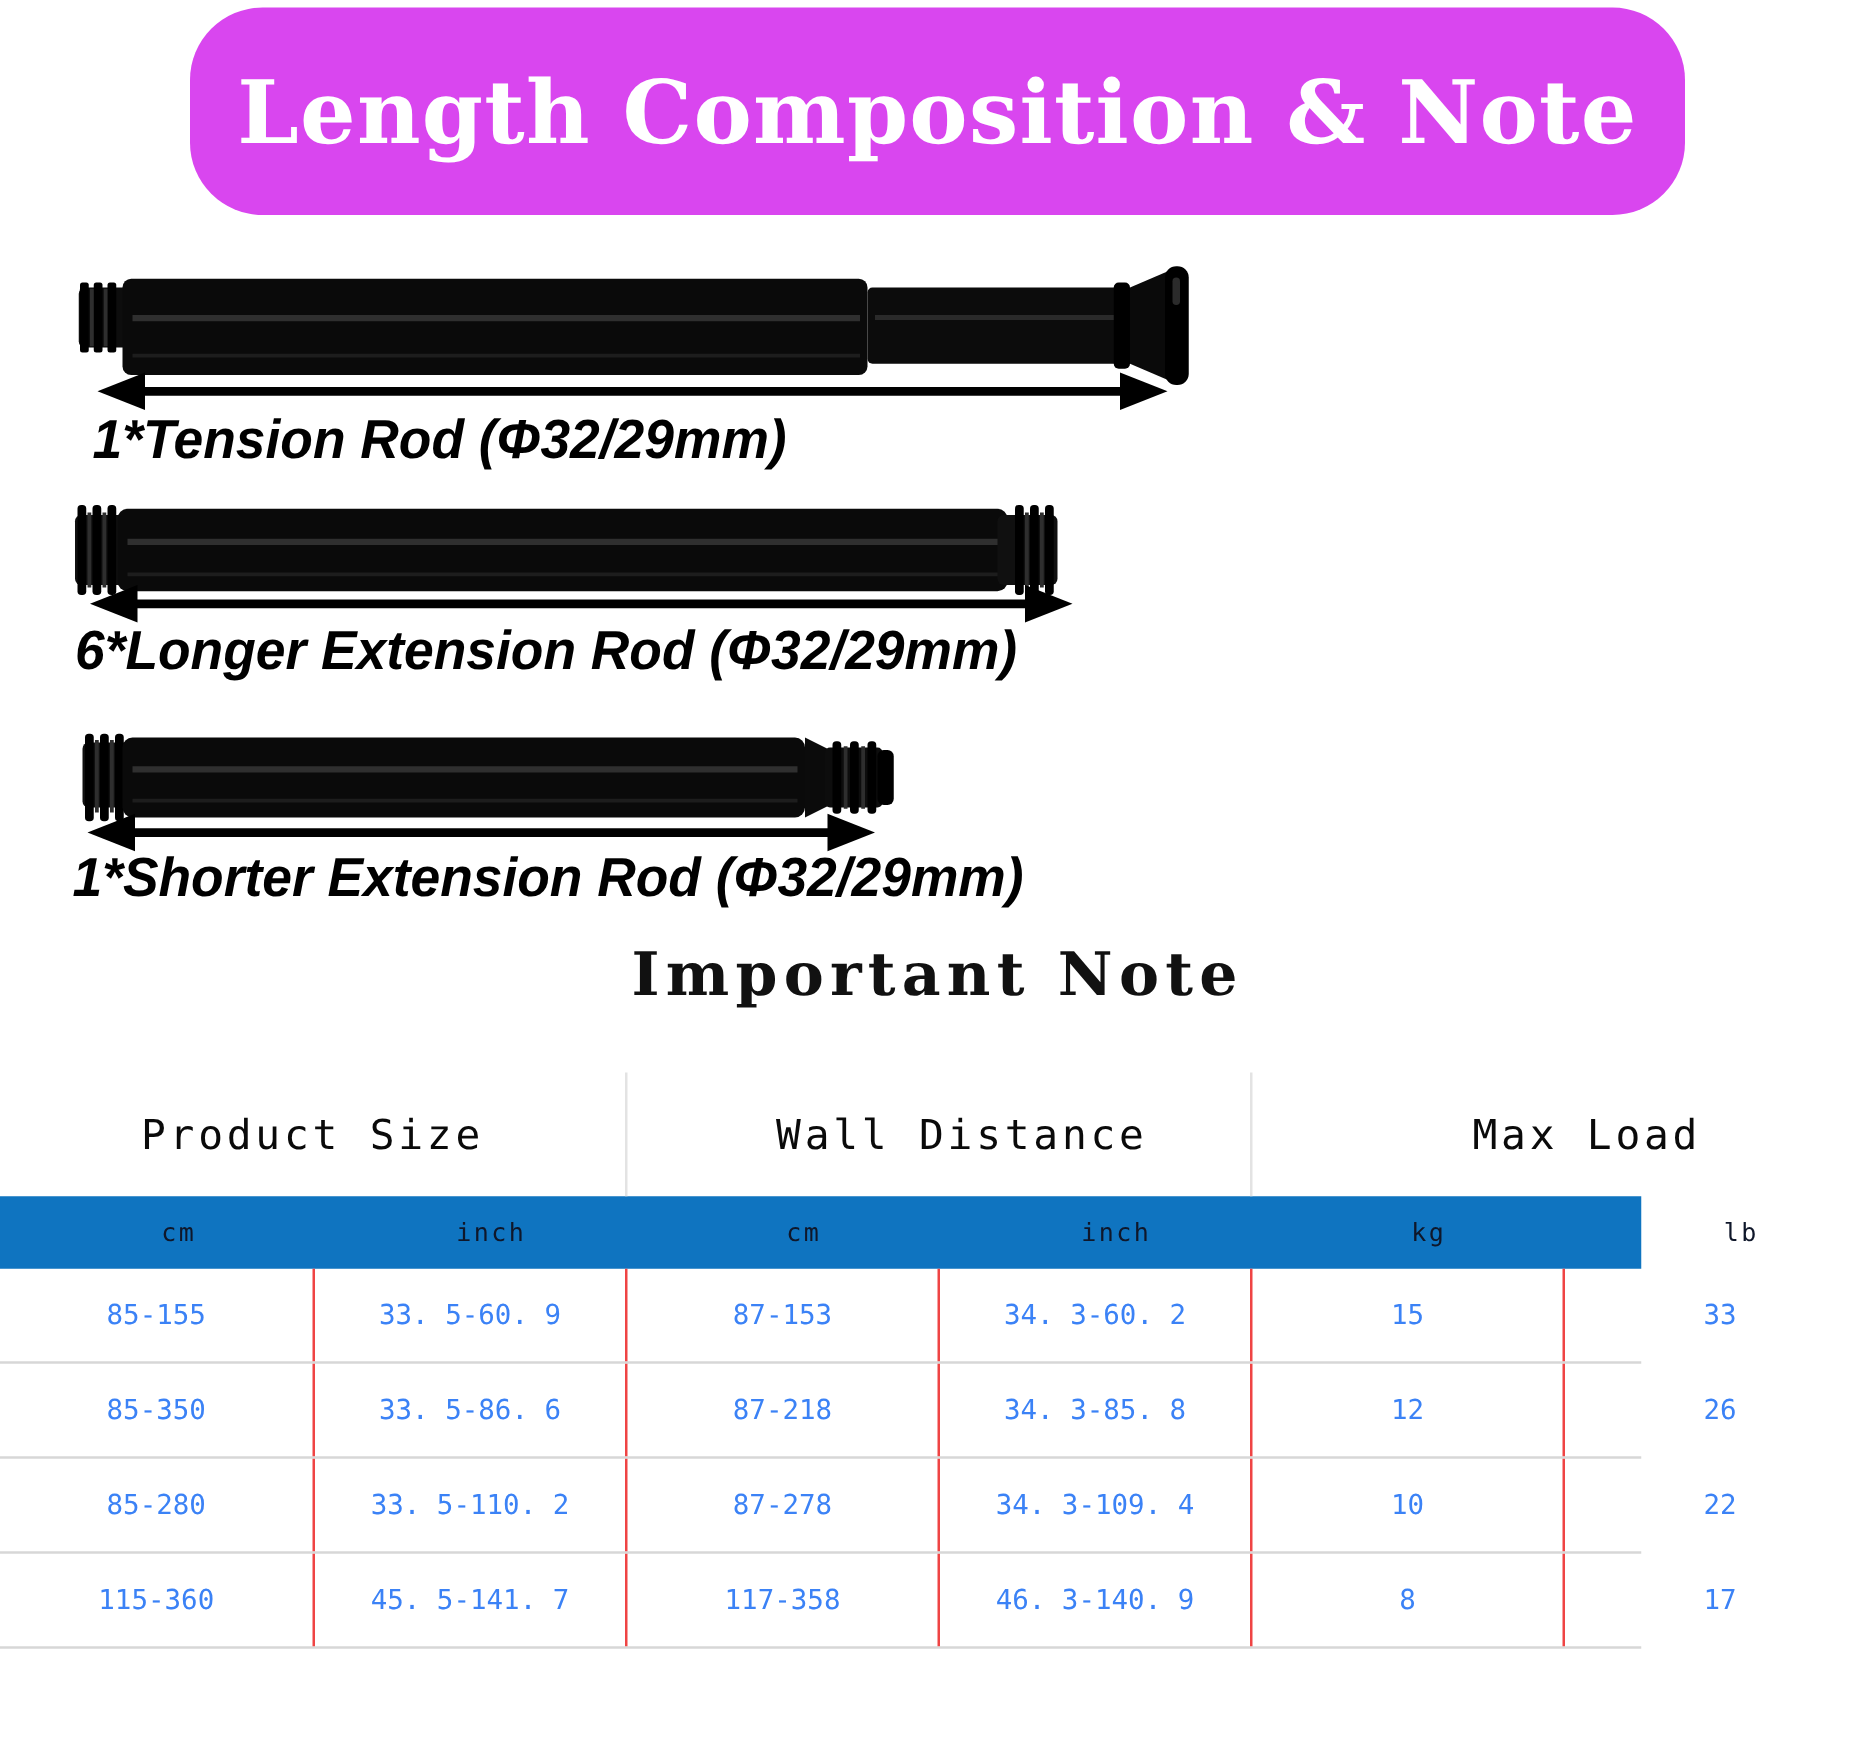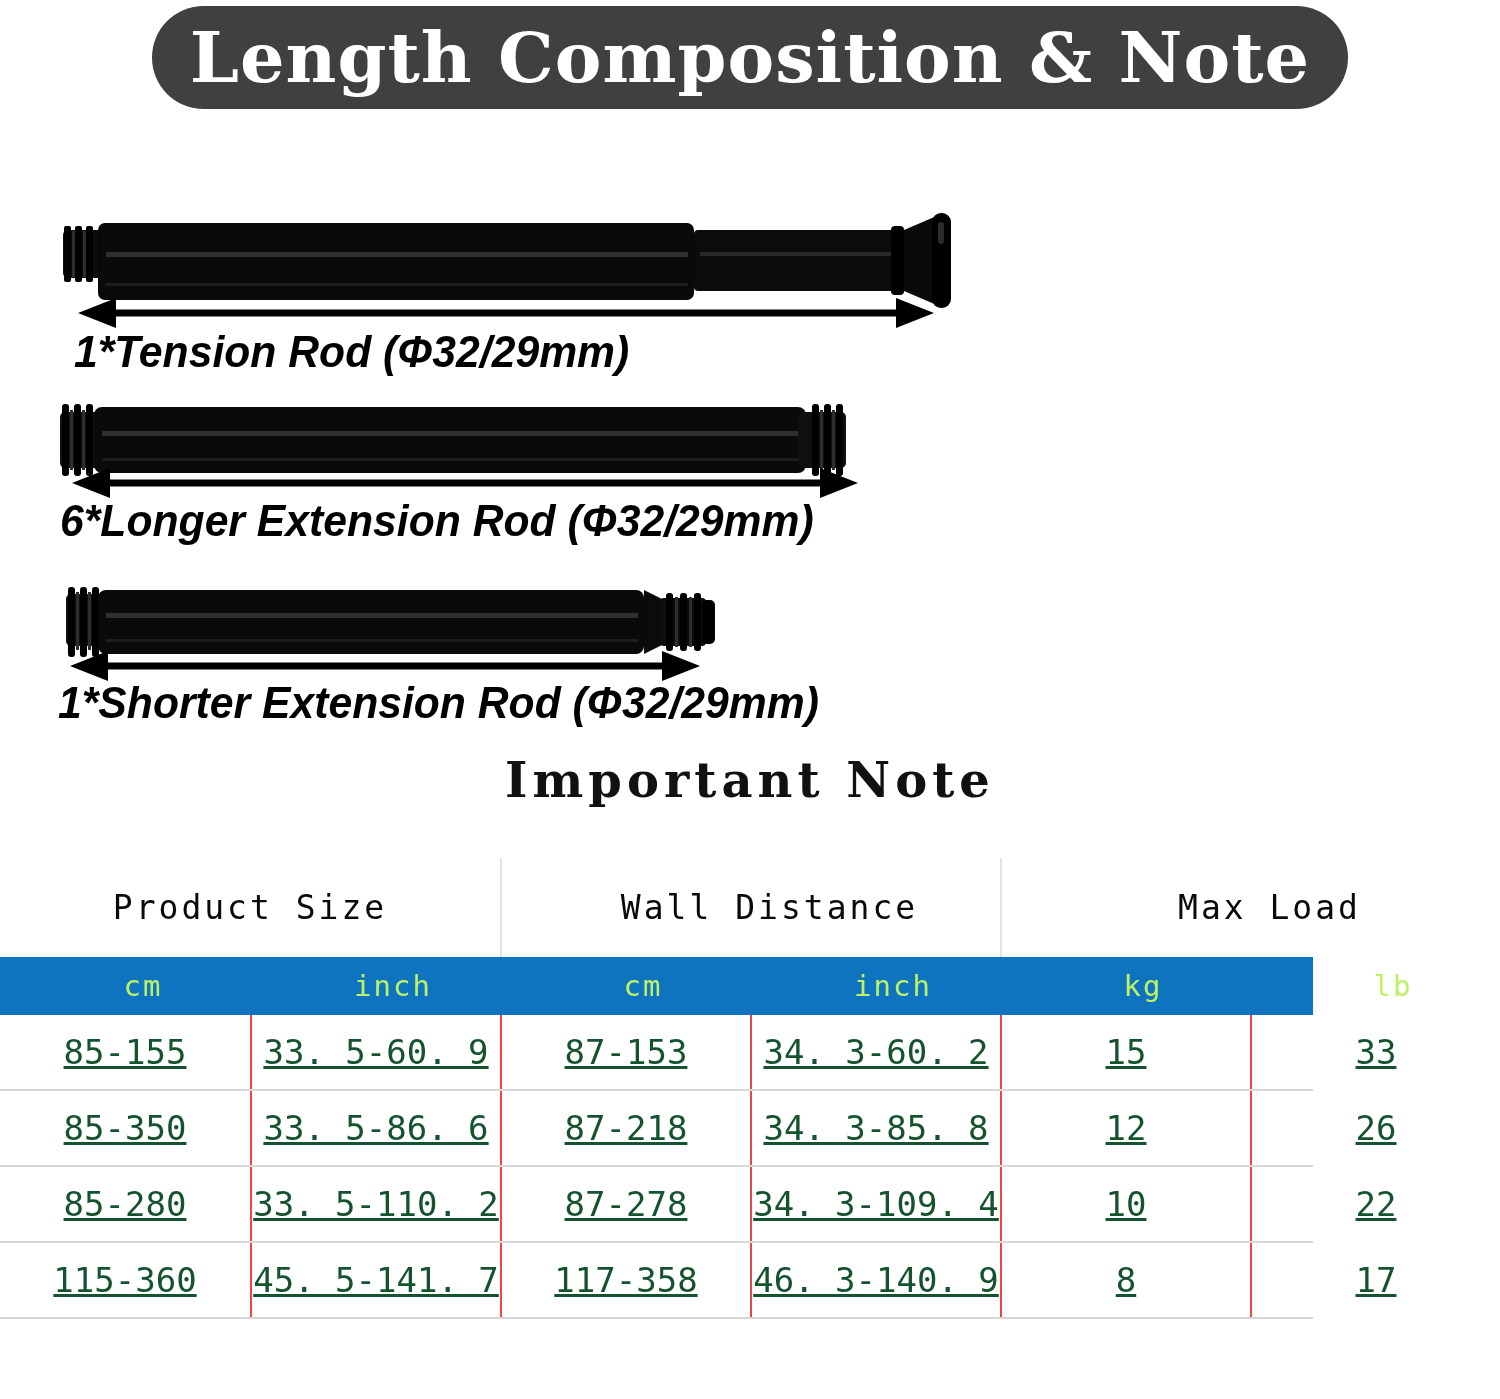--- a/index.html
+++ b/index.html
@@ -5,22 +5,22 @@
   html,body{margin:0;padding:0;background:#ffffff;}
   .page{
     position:relative;
     width:1500px;height:1399px;
     background:#ffffff;
     overflow:hidden;
     font-family:"Liberation Sans", sans-serif;
   }
   
   .banner{
-    position:absolute;left:152px;top:6px;width:1196px;height:103px;
-    background:#404040;border-radius:58px;
+    position:absolute;left:152px;top:6px;width:1196px;height:166px;
+    background:#d946ef;border-radius:58px;
     display:flex;align-items:center;justify-content:center;
   }
   .banner-title{
     color:#ffffff;
     font-family:"DejaVu Serif", serif;
     font-weight:700;
     font-size:70px;
     letter-spacing:1px;
     white-space:nowrap;
   }
@@ -54,32 +54,31 @@
     font-size:33px;letter-spacing:3px;color:#0a0a0a;
   }
   .group-cell + .group-cell{border-left:2px solid #e3e3e3;padding-left:37px;}
   .band-row{
     display:grid;grid-template-columns:repeat(6,250px);height:58px;
     background:#0f74c0;
   }
   .band-cell{
     display:flex;align-items:center;justify-content:center;
     font-family:"DejaVu Sans Mono", monospace;
-    font-size:29px;letter-spacing:2px;color:#bef264;margin-left:36px;
+    font-size:20px;letter-spacing:2px;color:#0f172a;margin-left:36px;
   }
   .t-row{
     display:grid;grid-template-columns:repeat(6,250px);height:74px;
     border-bottom:2px solid #d7d7d7;
   }
   .t-cell{
     display:flex;align-items:center;justify-content:center;
     font-family:"DejaVu Sans Mono", monospace;
-    font-size:34px;letter-spacing:0px;color:#14532d;
+    font-size:22px;letter-spacing:0px;color:#3b82f6;
     white-space:nowrap;
-    text-decoration:underline;
   }
   .t-cell:not(:first-child){border-left:2px solid #ef4444;}
 </style>
 </head>
 <body>
 
 <div class="page">
 
   <div class="banner">
     <span class="banner-title">Length Composition &amp; Note</span>

